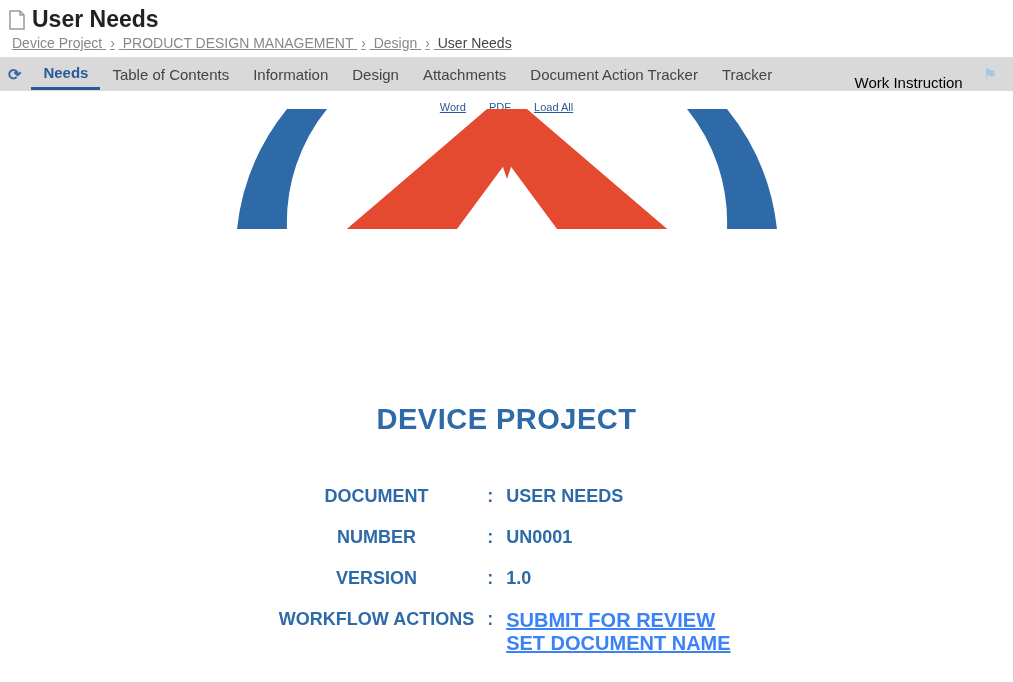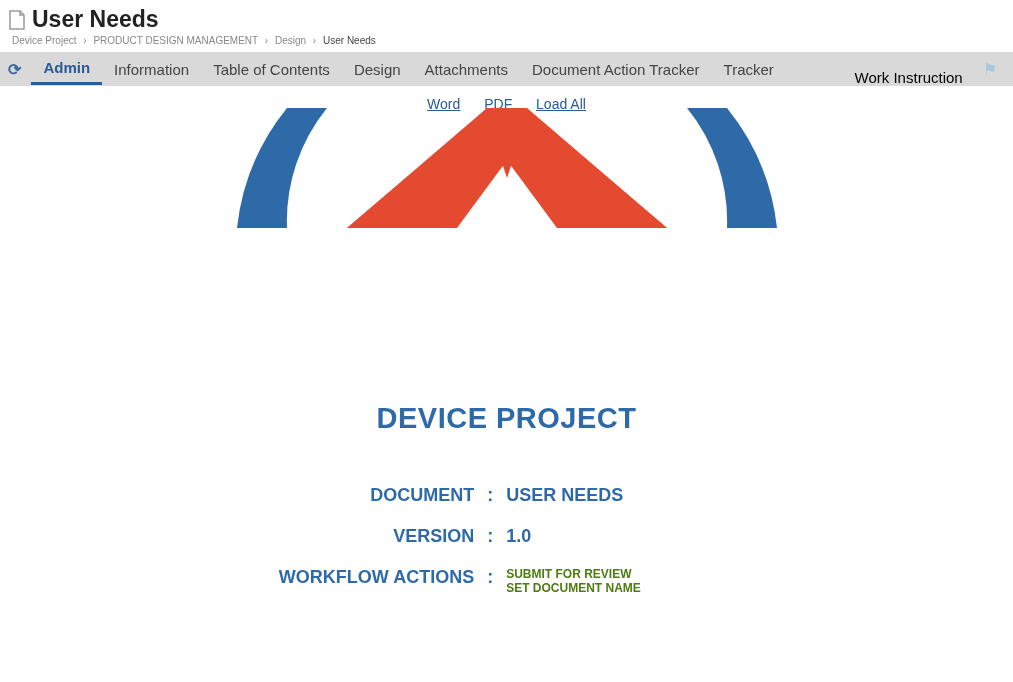--- a/index.html
+++ b/index.html
@@ -23,23 +23,24 @@
     width: 18px;
     height: 20px;
     display: inline-block;
   }
   .page-title {
     font-size: 23px;
     font-weight: bold;
     color: #222;
   }
   .breadcrumb {
-    font-size: 10px;
+    font-size: 14px;
     color: #888;
     padding: 2px 0 4px 4px;
+    text-decoration: underline;
   }
   .breadcrumb .sep { margin: 0 4px; color: #888; }
   .breadcrumb .current { color: #444; }
   .tabbar {
     background: #d9d9d9;
     display: flex;
     align-items: center;
     padding: 0 8px;
     height: 34px;
     font-size: 15px;
@@ -72,21 +73,21 @@
   }
   .flag-icon {
     color: #a8c8e0;
     font-size: 16px;
     padding: 0 8px;
     cursor: pointer;
   }
   .action-links {
     text-align: center;
     padding: 10px 0 0 0;
-    font-size: 14px;
+    font-size: 11px;
   }
   .action-links a {
     color: #2a5a9a;
     text-decoration: underline;
     margin: 0 10px;
     cursor: pointer;
   }
   .logo-wrap {
     text-align: center;
     margin-top: -4px;
@@ -111,35 +112,35 @@
     border-collapse: collapse;
   }
   .doc-table td {
     padding: 10px 6px;
     font-size: 18px;
     font-weight: bold;
     color: #2e6aa8;
     vertical-align: top;
   }
   .doc-table td.label {
-    text-align: right;
     white-space: nowrap;
   }
   .doc-table td.colon {
     text-align: center;
     width: 20px;
   }
   .doc-table td.value {
     text-align: left;
     min-width: 240px;
   }
   .doc-table td.value a {
-    color: #4d7c0f;
+    color: #3b82f6;
+    text-decoration: underline;
     display: block;
-    font-size: 12px;
+    font-size: 20px;
     cursor: pointer;
   }
 </style>
 </head>
 <body>
 
 <div class="header">
   <div class="title-row">
     <span class="doc-icon">
       <svg viewBox="0 0 18 20">
@@ -155,23 +156,23 @@
     <span>PRODUCT DESIGN MANAGEMENT</span>
     <span class="sep">›</span>
     <span>Design</span>
     <span class="sep">›</span>
     <span class="current">User Needs</span>
   </div>
 </div>
 
 <div class="tabbar">
   <span class="refresh-icon">⟳</span>
-  <span class="tab active">Admin</span>
+  <span class="tab active">Needs</span>
+  <span class="tab">Table of Contents</span>
   <span class="tab">Information</span>
-  <span class="tab">Table of Contents</span>
   <span class="tab">Design</span>
   <span class="tab">Attachments</span>
   <span class="tab">Document Action Tracker</span>
   <span class="tab">Tracker</span>
   <span class="tab-spacer"></span>
   <span class="tab-right">Work Instruction</span>
   <span class="flag-icon">⚑</span>
 </div>
 
 <div class="action-links">
@@ -195,20 +196,25 @@
 <div class="doc-block">
   <div class="doc-project-title">DEVICE PROJECT</div>
   <table class="doc-table">
     <tbody>
         <tr>
       <td class="label">DOCUMENT</td>
       <td class="colon">:</td>
       <td class="value">USER NEEDS</td>
     </tr>
     <tr>
+      <td class="label">NUMBER</td>
+      <td class="colon">:</td>
+      <td class="value">UN0001</td>
+    </tr>
+    <tr>
       <td class="label">VERSION</td>
       <td class="colon">:</td>
       <td class="value">1.0</td>
     </tr>
     <tr>
       <td class="label">WORKFLOW ACTIONS</td>
       <td class="colon">:</td>
       <td class="value">
         <a>SUBMIT FOR REVIEW</a>
         <a>SET DOCUMENT NAME</a>

